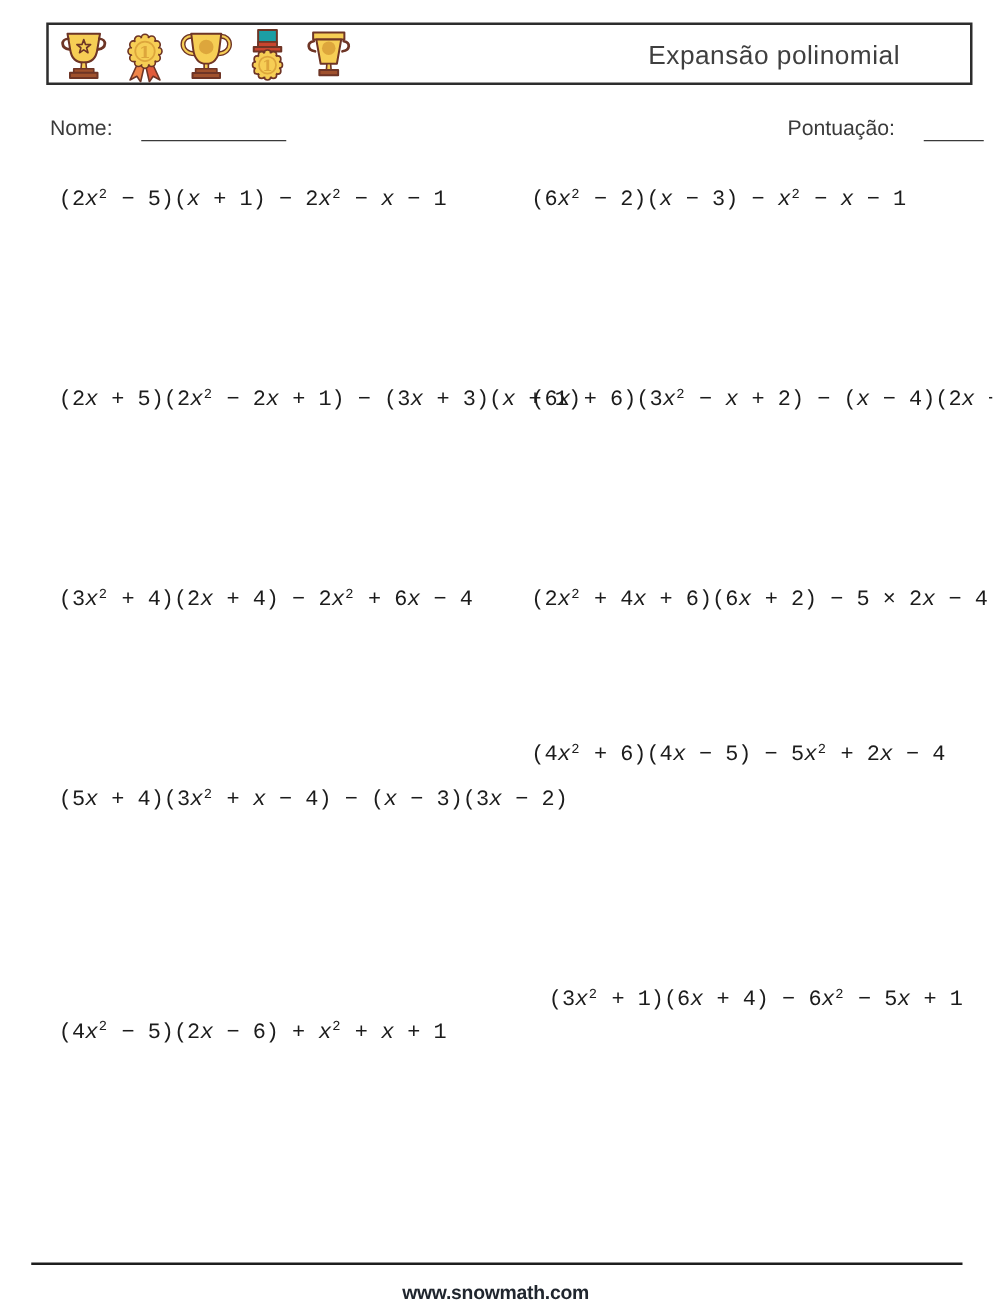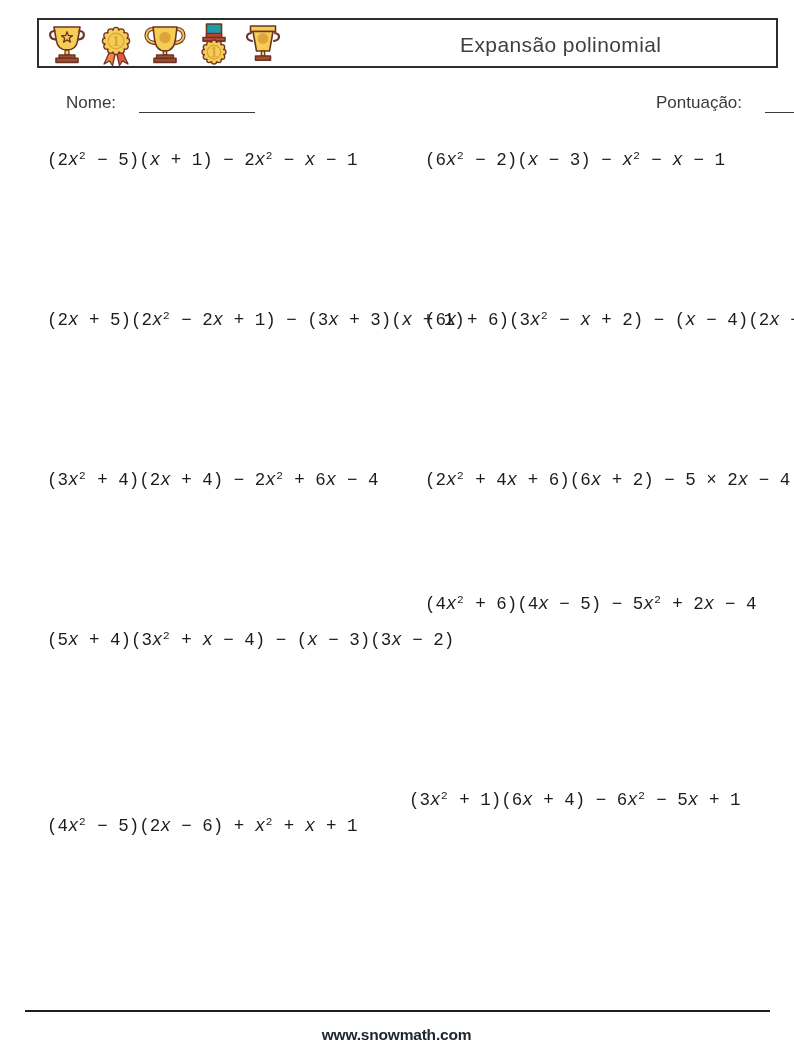--- a/index.html
+++ b/index.html
@@ -4,26 +4,26 @@
 <style>
   html,body{margin:0;padding:0;background:#ffffff;}
   .page{position:relative;width:794px;height:1053px;background:#fff;overflow:hidden;
         font-family:"Liberation Sans",sans-serif;}
 
   
   .header-box{position:absolute;left:37px;top:18px;width:741px;height:50px;
               border:2px solid #2d2d2d;box-sizing:border-box;background:#fff;}
   .icons-row{position:absolute;left:6px;top:2px;display:flex;gap:5px;}
   .icons-row svg{display:block;}
-  .worksheet-title{position:absolute;left:460px;top:33px;width:260px;text-align:left;
+  .worksheet-title{position:absolute;left:460px;top:33px;width:260px;text-align:right;
                    font-size:21px;color:#3f3f3f;letter-spacing:0.4px;}
 
   
   .info{position:absolute;top:93px;display:flex;align-items:flex-end;gap:23px;
-        font-size:17px;color:#3a3a3a;margin-left:26px;}
+        font-size:17px;color:#3a3a3a;}
   .blank{display:inline-block;border-bottom:1.6px solid #3a3a3a;height:18px;}
   .w116{width:116px}.w118{width:118px}.w48{width:48px}
 
   
   .problem{position:absolute;font-family:Liberation Mono, monospace;font-size:17.5px;
            color:var(--ink);white-space:nowrap;}
   .problem sup{font-size:0.63em;position:relative;top:-0.55em;vertical-align:baseline;margin:0 1px 0 0.5px;}
   .problem i{font-style:italic;}
 
   
@@ -143,18 +143,18 @@
 
   <div class="problem" style="left:47px;top:150px">(2<i>x</i><sup>2</sup> − 5)(<i>x</i> + 1) − 2<i>x</i><sup>2</sup> − <i>x</i> − 1</div>
   <div class="problem" style="left:425px;top:150px">(6<i>x</i><sup>2</sup> − 2)(<i>x</i> − 3) − <i>x</i><sup>2</sup> − <i>x</i> − 1</div>
   <div class="problem" style="left:47px;top:310px">(2<i>x</i> + 5)(2<i>x</i><sup>2</sup> − 2<i>x</i> + 1) − (3<i>x</i> + 3)(<i>x</i> + 1)</div>
   <div class="problem" style="left:425px;top:310px">(6<i>x</i> + 6)(3<i>x</i><sup>2</sup> − <i>x</i> + 2) − (<i>x</i> − 4)(2<i>x</i> − 1)</div>
   <div class="problem" style="left:47px;top:470px">(3<i>x</i><sup>2</sup> + 4)(2<i>x</i> + 4) − 2<i>x</i><sup>2</sup> + 6<i>x</i> − 4</div>
   <div class="problem" style="left:425px;top:470px">(2<i>x</i><sup>2</sup> + 4<i>x</i> + 6)(6<i>x</i> + 2) − 5 × 2<i>x</i> − 4</div>
   <div class="problem" style="left:47px;top:630px">(5<i>x</i> + 4)(3<i>x</i><sup>2</sup> + <i>x</i> − 4) − (<i>x</i> − 3)(3<i>x</i> − 2)</div>
   <div class="problem" style="left:425px;top:594px">(4<i>x</i><sup>2</sup> + 6)(4<i>x</i> − 5) − 5<i>x</i><sup>2</sup> + 2<i>x</i> − 4</div>
   <div class="problem" style="left:47px;top:816px">(4<i>x</i><sup>2</sup> − 5)(2<i>x</i> − 6) + <i>x</i><sup>2</sup> + <i>x</i> + 1</div>
-  <div class="problem" style="left:409px;top:790px">(3<i>x</i><sup>2</sup> + 1)(6<i>x</i> + 4) − 6<i>x</i><sup>2</sup> − 5<i>x</i> + 1</div>
+  <div class="problem" style="left:439px;top:790px">(3<i>x</i><sup>2</sup> + 1)(6<i>x</i> + 4) − 6<i>x</i><sup>2</sup> − 5<i>x</i> + 1</div>
 
   <div class="footer-rule"></div>
   <div class="footer-text">www.snowmath.com</div>
 
 </div>
 
 </body></html>

